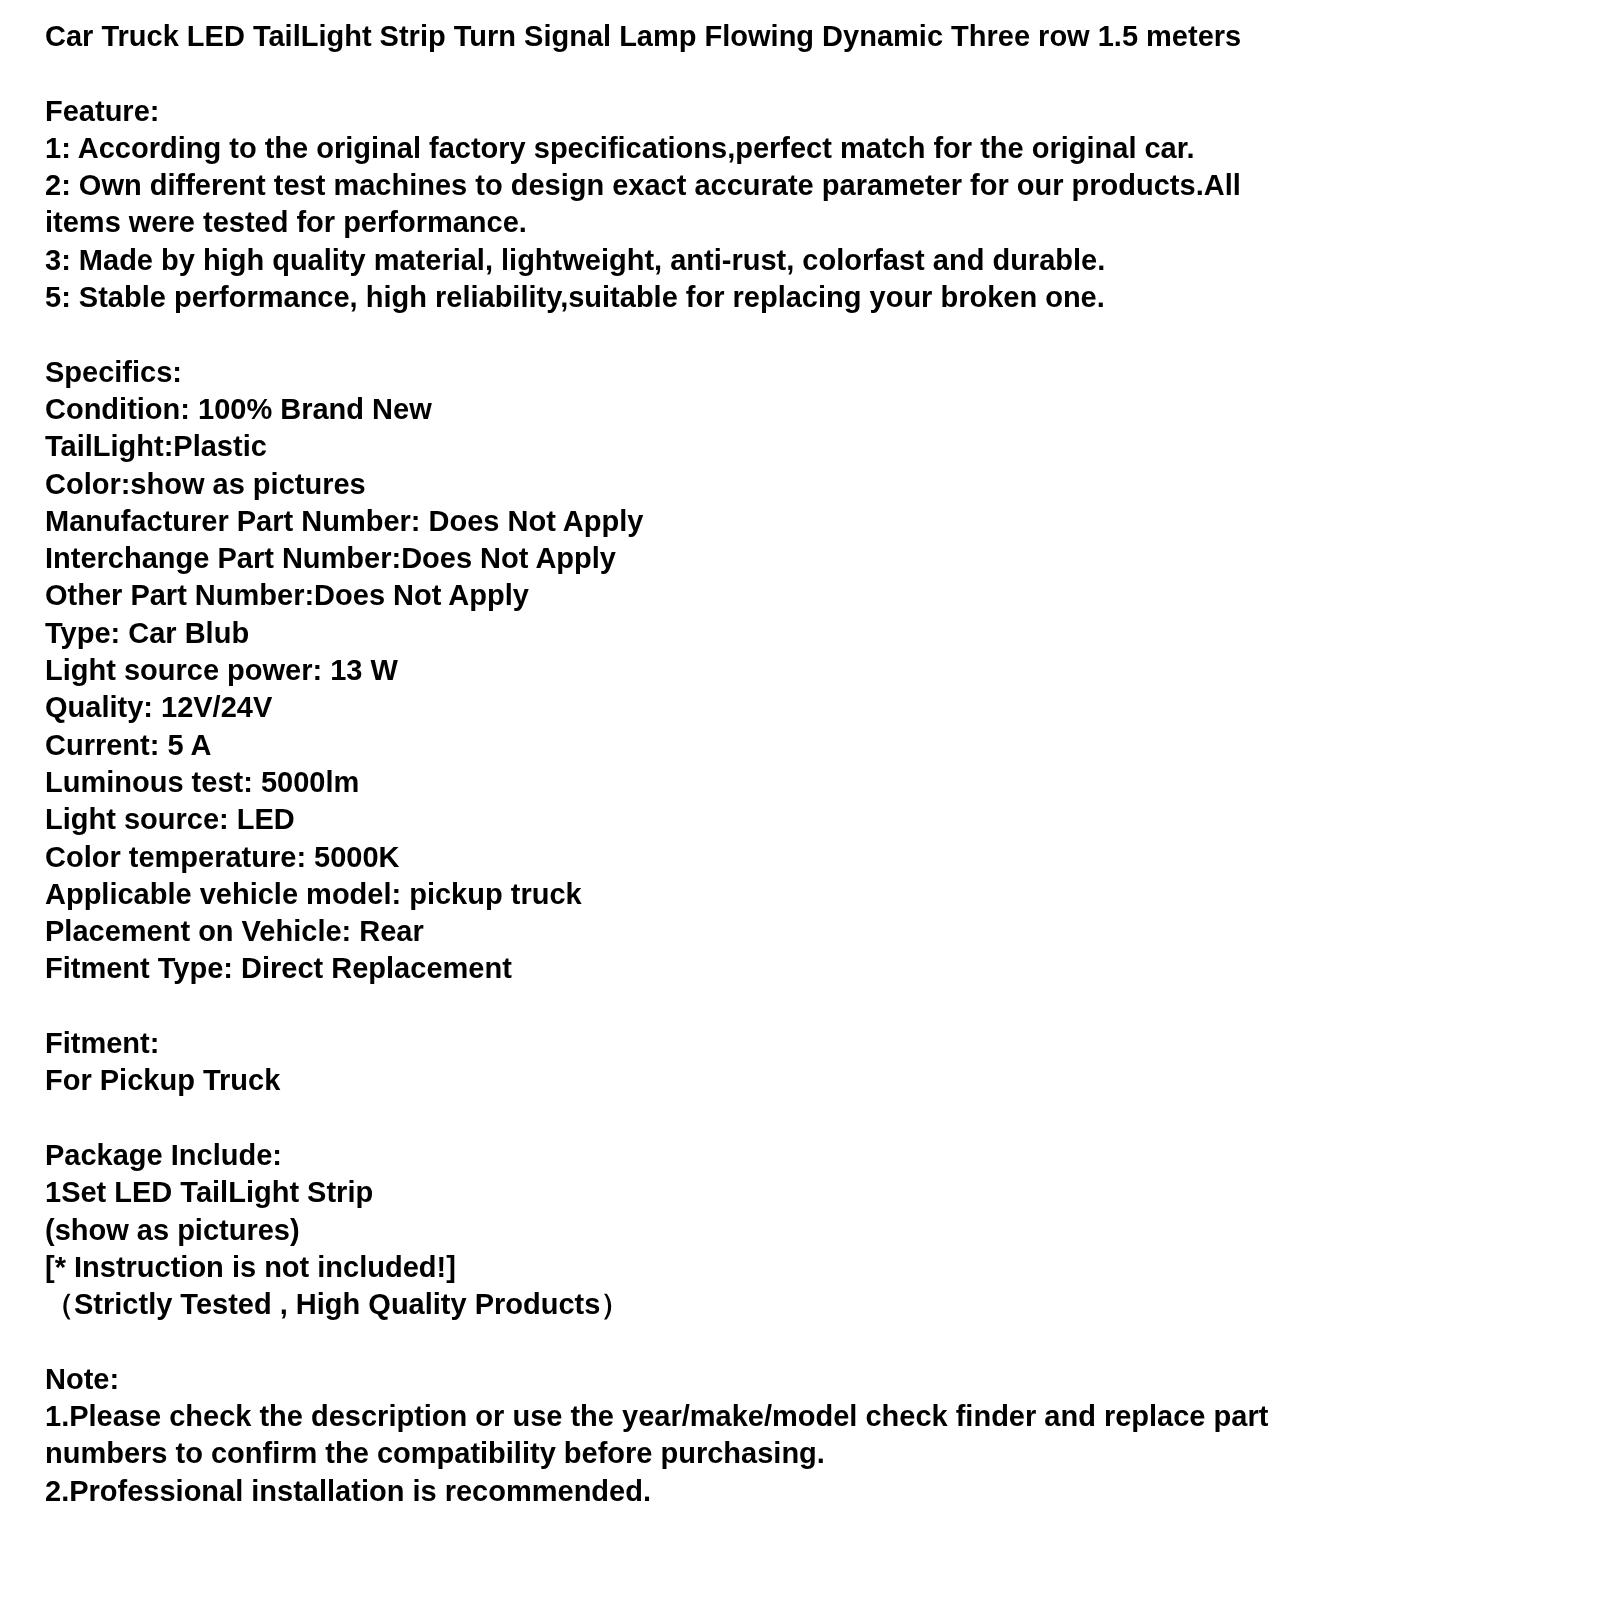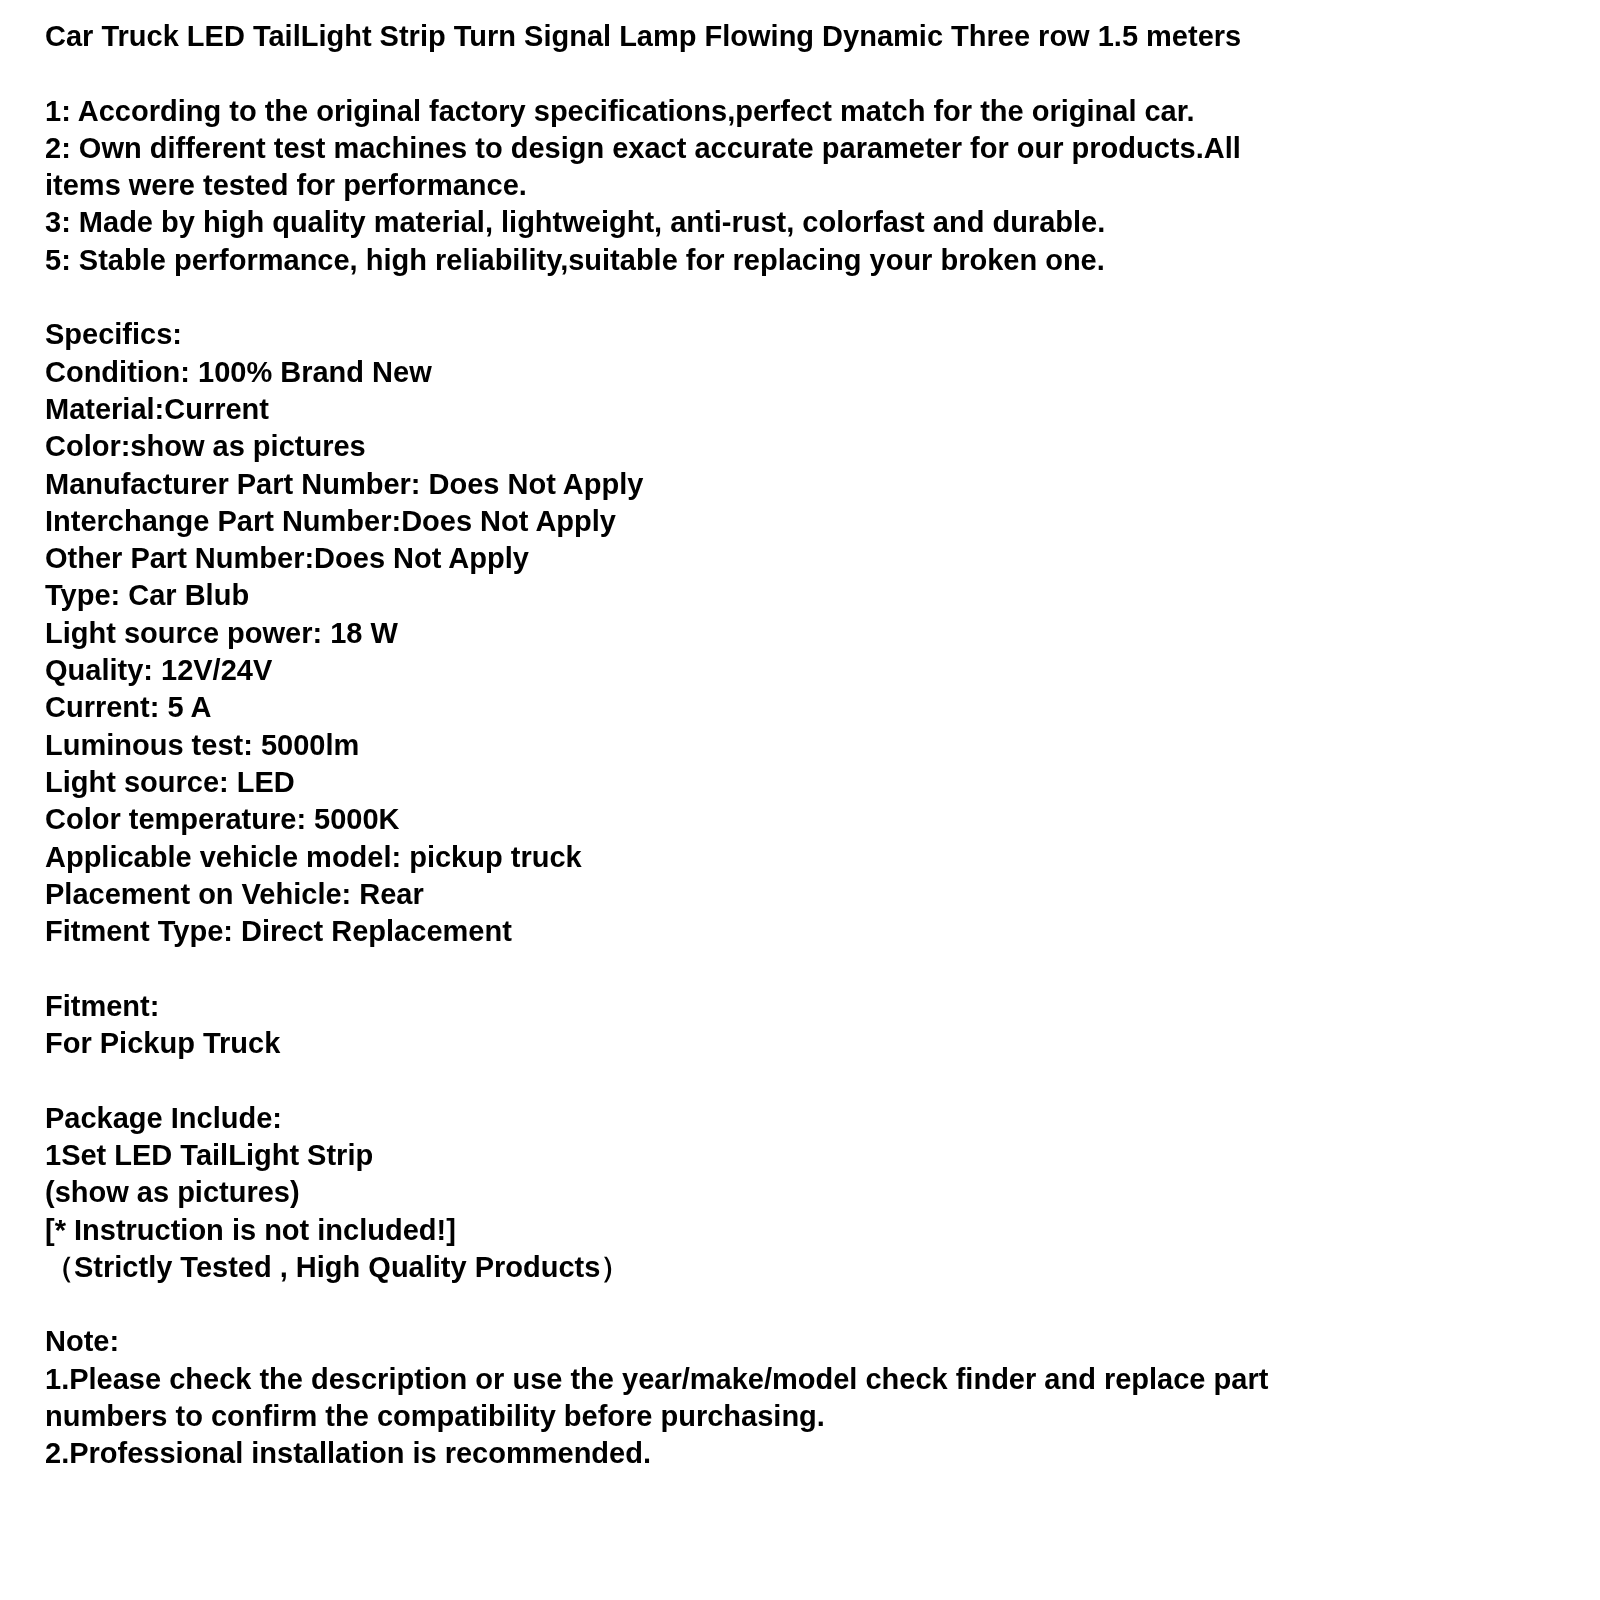--- a/index.html
+++ b/index.html
@@ -27,36 +27,37 @@
 </head>
 <body>
 
 <div class="doc">
 
   <section class="block">
     <div class="line">Car Truck LED TailLight Strip Turn Signal Lamp Flowing Dynamic Three row 1.5 meters</div>
   </section>
 
   <section class="block">
+    <div class="line">Feature:</div>
     <div class="line">1: According to the original factory specifications,perfect match for the original car.</div>
     <div class="line">2: Own different test machines to design exact accurate parameter for our products.All items were tested for performance.</div>
     <div class="line">3: Made by high quality material, lightweight, anti-rust, colorfast and durable.</div>
     <div class="line">5: Stable performance, high reliability,suitable for replacing your broken one.</div>
   </section>
 
   <section class="block">
     <div class="line">Specifics:</div>
     <div class="line">Condition: 100% Brand New</div>
-    <div class="line">Material:Current</div>
+    <div class="line">TailLight:Plastic</div>
     <div class="line">Color:show as pictures</div>
     <div class="line">Manufacturer Part Number: Does Not Apply</div>
     <div class="line">Interchange Part Number:Does Not Apply</div>
     <div class="line">Other Part Number:Does Not Apply</div>
     <div class="line">Type: Car Blub</div>
-    <div class="line">Light source power: 18 W</div>
+    <div class="line">Light source power: 13 W</div>
     <div class="line">Quality: 12V/24V</div>
     <div class="line">Current: 5 A</div>
     <div class="line">Luminous test: 5000lm</div>
     <div class="line">Light source: LED</div>
     <div class="line">Color temperature: 5000K</div>
     <div class="line">Applicable vehicle model: pickup truck</div>
     <div class="line">Placement on Vehicle: Rear</div>
     <div class="line">Fitment Type: Direct Replacement</div>
   </section>
 

